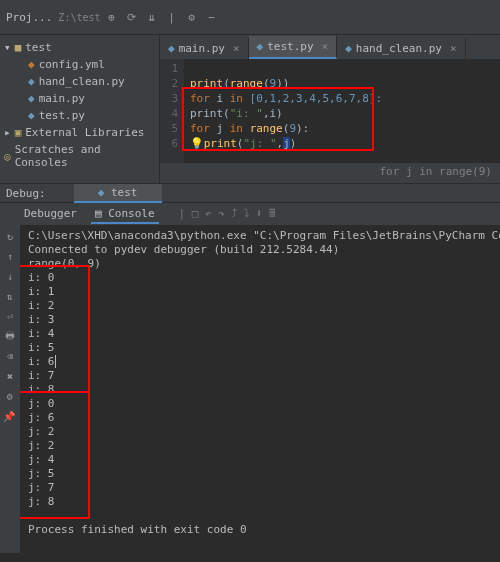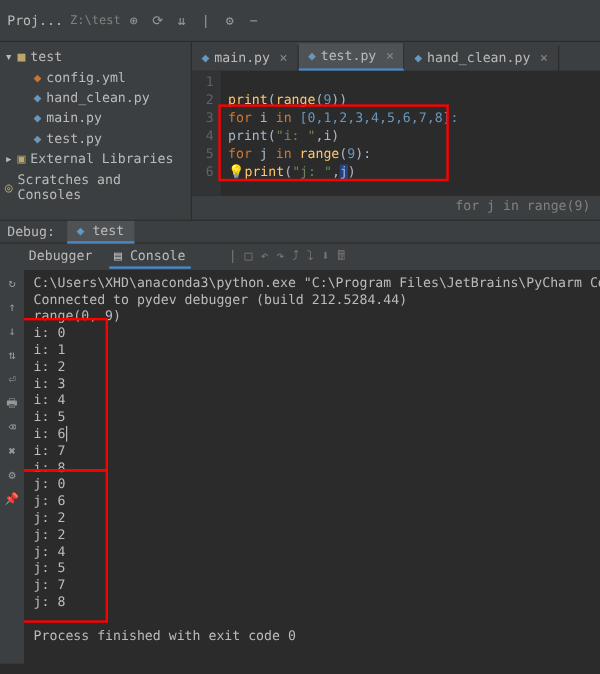--- a/index.html
+++ b/index.html
@@ -25,23 +25,23 @@
 .editor{flex:1;display:flex;background:#2b2b2b;position:relative}
 .gutter{width:24px;background:#313335;text-align:right;padding-right:6px;color:#606366;font-size:11px;line-height:15px;padding-top:2px}
 .code{flex:1;padding:2px 6px;line-height:15px;font-size:11px;position:relative}
 .kw{color:#cc7832}
 .str{color:#6a8759}
 .num{color:#6897bb}
 .fn{color:#ffc66d}
 .highlight-box{position:absolute;border:2px solid #ff0000;pointer-events:none}
 .breadcrumb{height:20px;background:#3c3f41;padding:2px 8px;color:#808080;font-size:10px;display:flex;align-items:flex-start;justify-content:flex-end}
 .debug-header{height:20px;background:#3c3f41;border-top:1px solid #2b2b2b;border-bottom:1px solid #2b2b2b;display:flex;align-items:center;padding:0 6px;color:#bbb;font-size:11px}
-.debug-header .title{margin-right:10px}
-.debug-header .run-tab{background:#4e5254;padding:2px 8px;border-bottom:2px solid #4a88c7}
-.debug-tools{height:22px;background:#3c3f41;display:flex;align-items:center;padding-left:20px;gap:20px}
+.debug-header .title{margin-right:28px}
+.debug-header .run-tab{background:#4e5254;padding:2px 24px;border-bottom:2px solid #4a88c7}
+.debug-tools{height:22px;background:#3c3f41;display:flex;align-items:center;padding-left:20px;gap:8px}
 .debug-subtabs{display:flex;gap:10px;font-size:11px;color:#bbb}
 .debug-subtabs .sub{padding:2px 4px}
 .debug-subtabs .sub.active{border-bottom:2px solid #4a88c7}
 .console-area{display:flex;height:328px;background:#2b2b2b}
 .console-sidebar{width:20px;background:#3c3f41;display:flex;flex-direction:column;align-items:center;padding-top:4px;gap:6px}
 .console-sidebar .sbtn{width:14px;height:14px;color:#999;cursor:pointer;font-size:10px;display:flex;align-items:center;justify-content:center}
 .console{flex:1;padding:4px 8px;line-height:14px;font-size:11px;color:#bbb;position:relative;overflow:hidden}
 .console .line{white-space:nowrap}
 .caret{border-left:1px solid #bbb;animation:blink 1s infinite}
 .bulb{color:#ffc66d}

